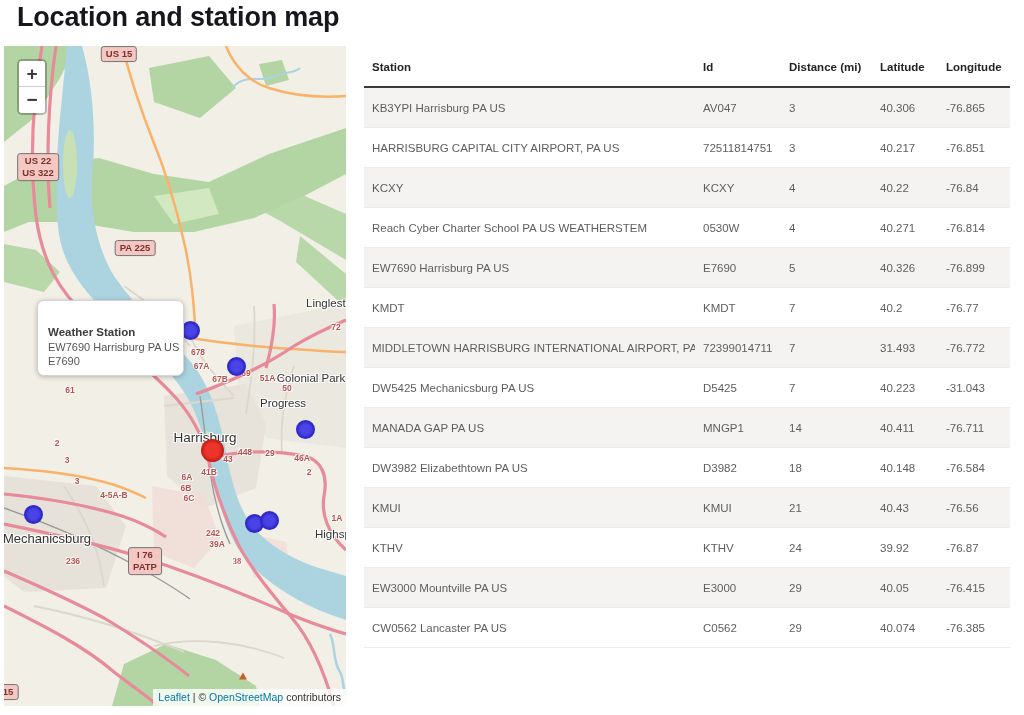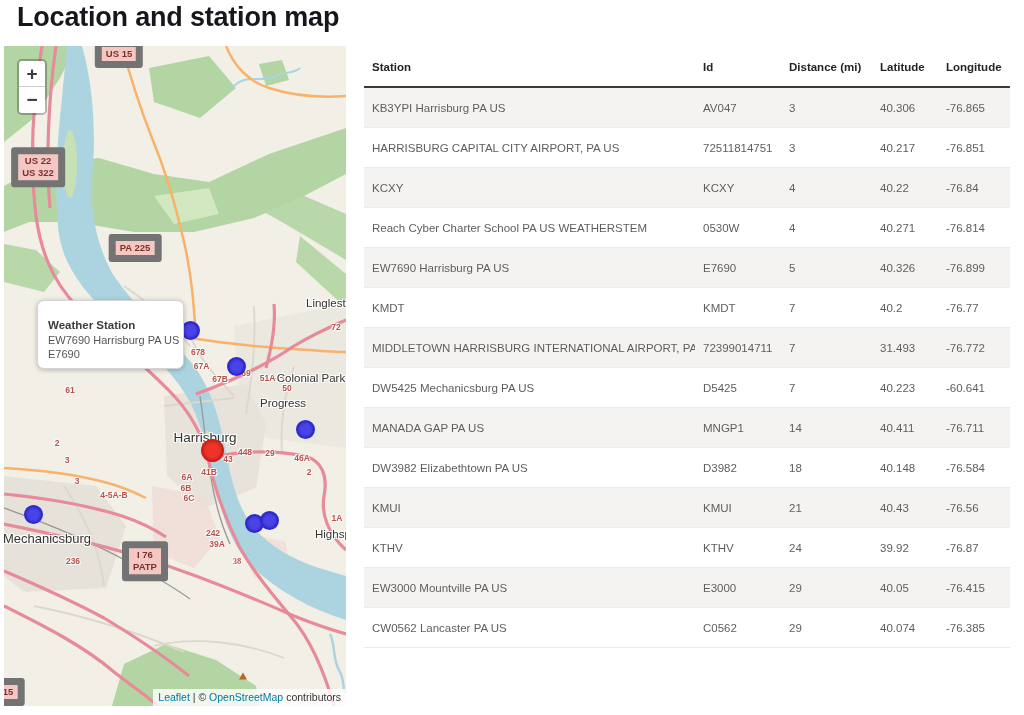--- a/index.html
+++ b/index.html
@@ -18,33 +18,33 @@
   .city-label { position:absolute; transform:translate(-50%,-50%); color:#333231;
                 font-weight:400; white-space:nowrap; z-index:30; pointer-events:none;
                 text-shadow:0 0 2px #fff,0 0 2px #fff,1px 1px 0 #fff,-1px -1px 0 #fff,1px -1px 0 #fff,-1px 1px 0 #fff; }
   .city-label.anchor-left { transform:translate(0,-50%); }
 
   .route-label { position:absolute; transform:translate(-50%,-50%); font-size:8.5px;
                  font-weight:700; color:#b5524c; white-space:nowrap; z-index:29; pointer-events:none;
                  text-shadow:0 0 2px #fff,0 0 2px #fff,1px 1px 0 #fff,-1px -1px 0 #fff;text-align:right; }
 
   .shield { position:absolute; transform:translate(-50%,-50%); background:#f4c7c3;
-            border:7px solid #737373; border-radius:3px; padding:1px 4px; z-index:31;
+            border:1px solid #737373; border-radius:3px; padding:1px 4px; z-index:31;
             font-size:9.5px; font-weight:700; color:#7a332c; text-align:center;
             line-height:1.25; white-space:nowrap; pointer-events:none; }
 
   .marker { position:absolute; border-radius:50%; z-index:500; cursor:pointer; }
   .marker.blue { width:19px; height:19px; background:var(--marker-blue,#4a43ea);
                  border:2px solid #2d28cf; box-shadow:inset 0 0 3px rgba(0,0,40,.45); }
   .marker.red  { width:23px; height:23px; background:var(--marker-red,#ee342a);
                  border:2px solid #cf1f16; box-shadow:inset 0 0 3px rgba(60,0,0,.4); }
 
   .map-tooltip { position:absolute; left:33px; top:254px; width:147px; z-index:600;
                  background:#fff; border:1px solid #d4d4d4; border-radius:7px;
-                 padding:18px 8px 8px 10px; box-shadow:0 1px 5px rgba(0,0,0,.25); }
+                 padding:25px 8px 8px 10px; box-shadow:0 1px 5px rgba(0,0,0,.25); }
   .map-tooltip .tt-title { font-size:11.5px; font-weight:700; color:#3d3d3d; margin-bottom:3px; }
   .map-tooltip .tt-line  { font-size:11px; color:#555; margin-top:2px; white-space:nowrap; }
 
   .zoom-ctl { position:absolute; left:13px; top:13px; width:30px; z-index:700;
               border:2px solid rgba(0,0,0,.25); border-radius:5px; overflow:hidden; }
   .zoom-btn { width:100%; height:26px; background:#fff; display:flex; align-items:center;
               justify-content:center; font-size:19px; font-weight:700; color:#3c3c3c; cursor:pointer; }
   .zoom-btn:first-child { border-bottom:1px solid #ccc; }
 
   .attribution { position:absolute; right:0; bottom:0; z-index:700;
@@ -269,21 +269,21 @@
         <div>72399014711</div>
         <div>7</div>
         <div>31.493</div>
         <div>-76.772</div>
       </div>
       <div class="t-row">
         <div>DW5425 Mechanicsburg PA US</div>
         <div>D5425</div>
         <div>7</div>
         <div>40.223</div>
-        <div>-60.641</div>
+        <div>-31.043</div>
       </div>
       <div class="t-row">
         <div>MANADA GAP PA US</div>
         <div>MNGP1</div>
         <div>14</div>
         <div>40.411</div>
         <div>-76.711</div>
       </div>
       <div class="t-row">
         <div>DW3982 Elizabethtown PA US</div>

